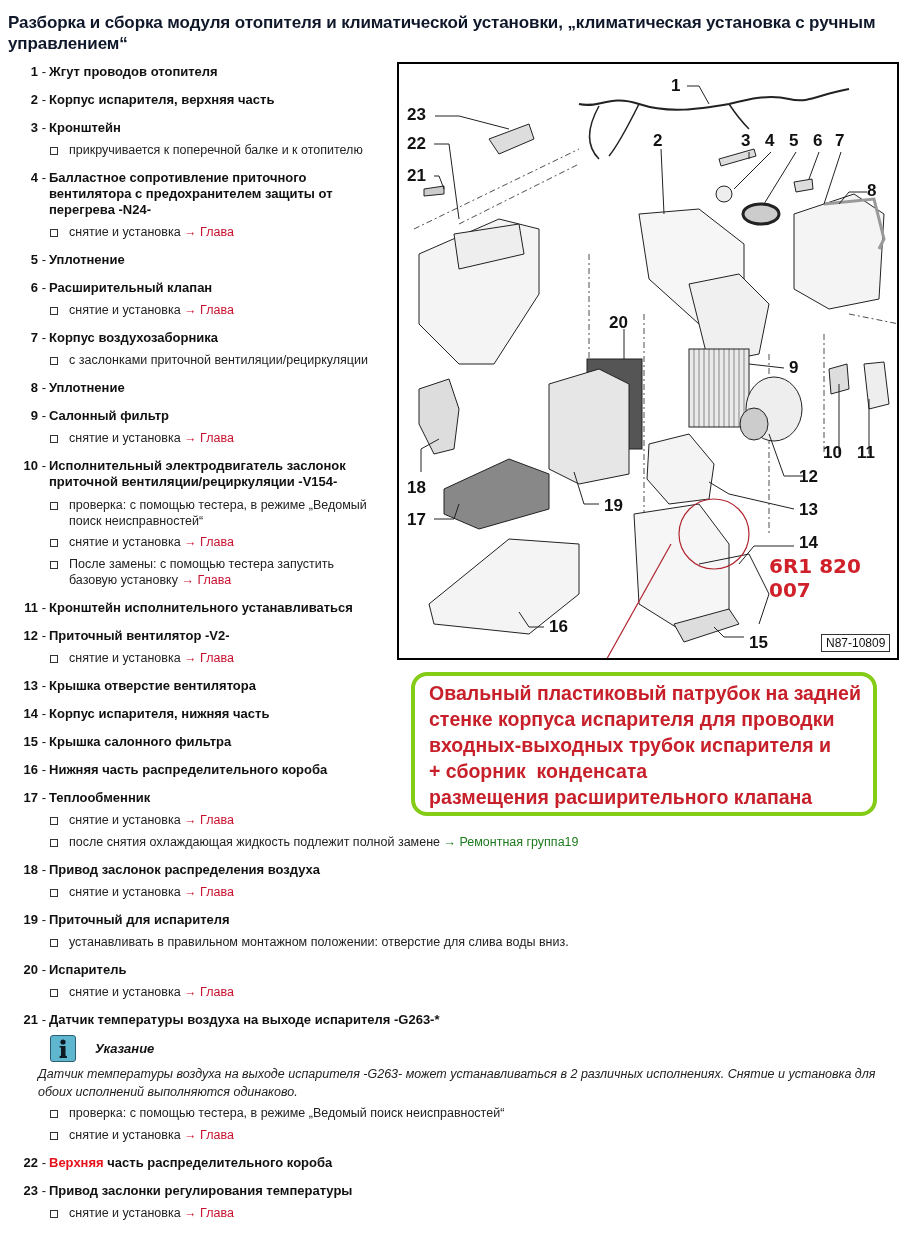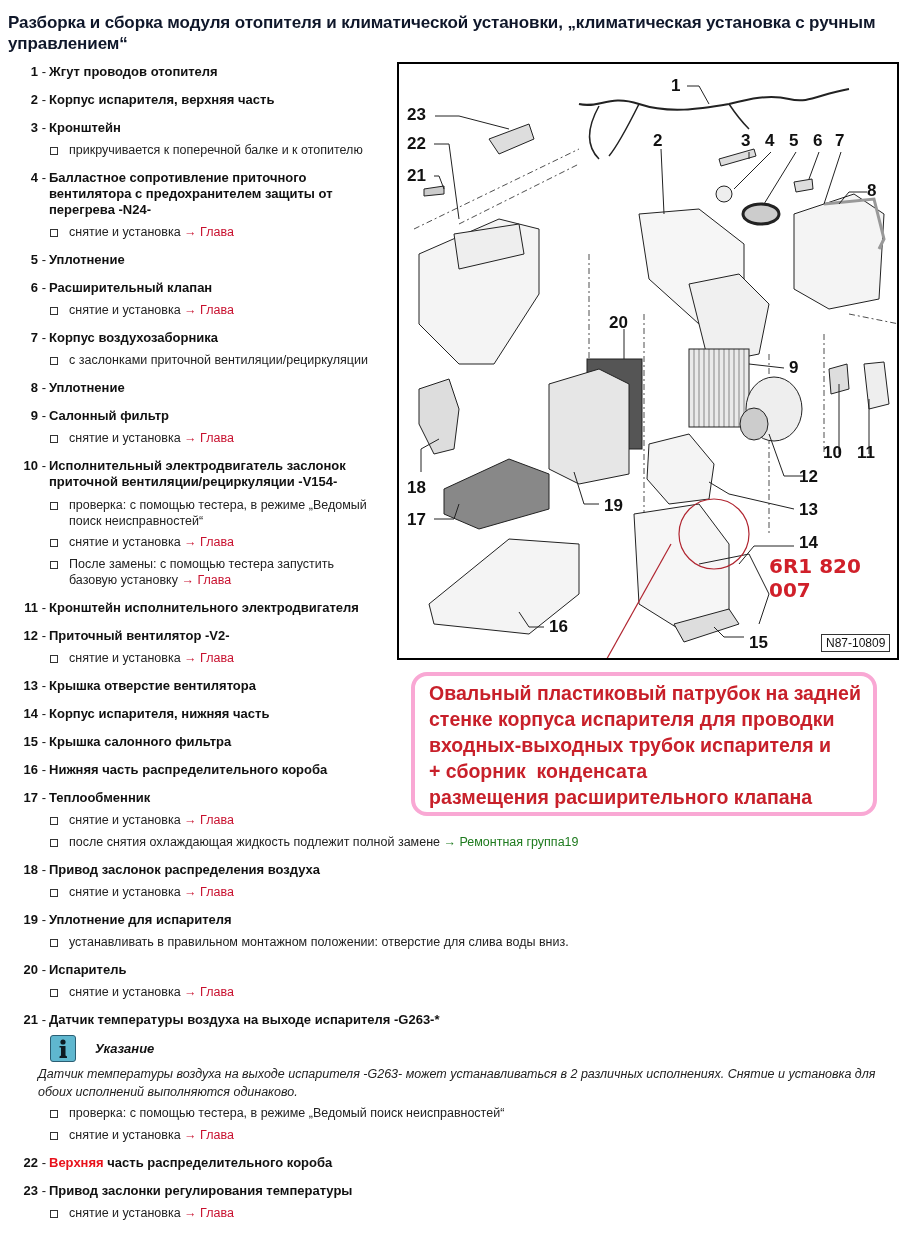--- a/index.html
+++ b/index.html
@@ -10,21 +10,21 @@
   .item .num .dash{font-weight:normal;}
   .item .lbl{position:absolute;left:49px;font-weight:bold;white-space:normal;}
   .sub{position:absolute;left:50px;font-size:12.5px;line-height:16px;color:#222;}
   .sub .bx{position:absolute;left:0;top:5px;width:6px;height:6px;border:1px solid #333;}
   .sub .txt{position:absolute;left:19px;white-space:normal;}
   .lnk{color:#c8102e;}
   .lnk-green{color:#1e7a1e;}
   .hl{color:#e8111b;}
   .diagram{position:absolute;left:397px;top:62px;width:498px;height:594px;border:2px solid #000;background:#fff;overflow:hidden;}
   .diagram svg{position:absolute;left:0;top:0;}
-  .callout{position:absolute;left:411px;top:672px;width:466px;height:144px;border:4px solid #f9a8d4;border-radius:16px;box-sizing:border-box;padding:4px 0 0 14px;color:#c8202a;font-weight:bold;font-size:19.5px;line-height:26px;}
+  .callout{position:absolute;left:411px;top:672px;width:466px;height:144px;border:4px solid #84cc16;border-radius:16px;box-sizing:border-box;padding:4px 0 0 14px;color:#c8202a;font-weight:bold;font-size:19.5px;line-height:26px;}
   .note-icon{position:absolute;left:50px;top:1035px;width:24px;height:25px;border:1px solid #2b5e73;border-radius:3px;background:#5fb7cf;}
   .note-title{position:absolute;left:95px;top:1041px;font-size:13px;font-weight:bold;font-style:italic;}
   .note-body{position:absolute;left:38px;top:1065px;width:850px;font-size:12.5px;line-height:18px;font-style:italic;color:#222;}
 </style>
 </head>
 <body>
 
 <div class="title">Разборка и сборка модуля отопителя и климатической установки, „климатическая установка с ручным управлением“</div>
 
 <div>
@@ -106,21 +106,21 @@
     <span class="bx"></span>
     <span class="txt" style="white-space:nowrap"><span>снятие и установка</span> <a class="lnk">→ Глава</a></span>
   </div>
   <div class="sub" style="top:556px">
     <span class="bx"></span>
     <span class="txt" style="width:300px"><span>После замены: с помощью тестера запустить базовую установку</span> <a class="lnk">→ Глава</a></span>
   </div>
 
   <div class="item" style="top:600px">
     <span class="num"><span>11</span><span class="dash"> -</span></span>
-    <span class="lbl" style="width:340px">Кронштейн исполнительного электродвигателя</span>
+    <span class="lbl" style="width:340px">Кронштейн исполнительного устанавливаться</span>
   </div>
 
   <div class="item" style="top:628px">
     <span class="num"><span>12</span><span class="dash"> -</span></span>
     <span class="lbl" style="width:330px">Приточный вентилятор -V2-</span>
   </div>
   <div class="sub" style="top:650px">
     <span class="bx"></span>
     <span class="txt" style="white-space:nowrap"><span>снятие и установка</span> <a class="lnk">→ Глава</a></span>
   </div>
@@ -162,21 +162,21 @@
     <span class="num"><span>18</span><span class="dash"> -</span></span>
     <span class="lbl" style="width:340px">Привод заслонок распределения воздуха</span>
   </div>
   <div class="sub" style="top:884px">
     <span class="bx"></span>
     <span class="txt" style="white-space:nowrap"><span>снятие и установка</span> <a class="lnk">→ Глава</a></span>
   </div>
 
   <div class="item" style="top:912px">
     <span class="num"><span>19</span><span class="dash"> -</span></span>
-    <span class="lbl" style="width:340px">Уплотнение для испарителя</span>
+    <span class="lbl" style="width:340px">Приточный для испарителя</span>
   </div>
   <div class="sub" style="top:934px">
     <span class="bx"></span>
     <span class="txt" style="white-space:nowrap">устанавливать в правильном монтажном положении: отверстие для слива воды вниз.</span>
   </div>
 
   <div class="item" style="top:962px">
     <span class="num"><span>20</span><span class="dash"> -</span></span>
     <span class="lbl" style="width:340px">Испаритель</span>
   </div>

